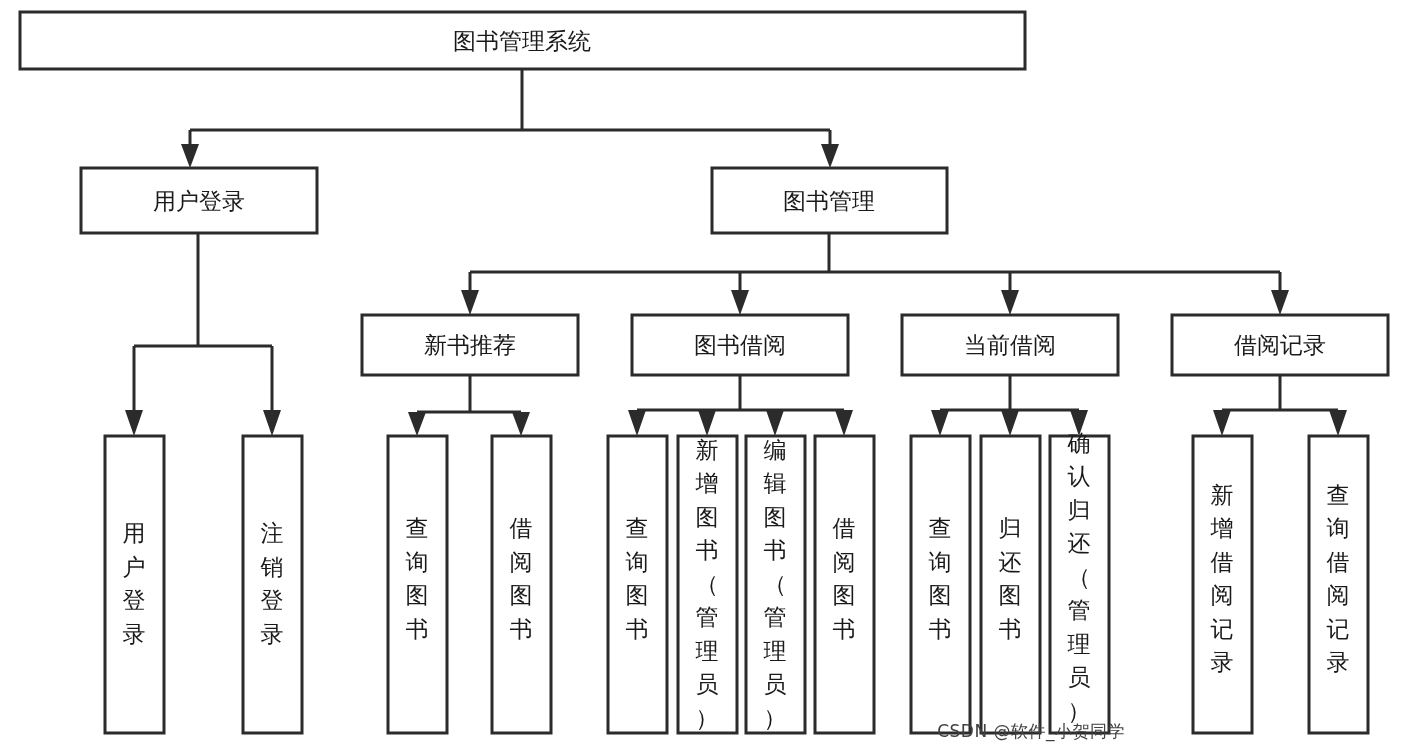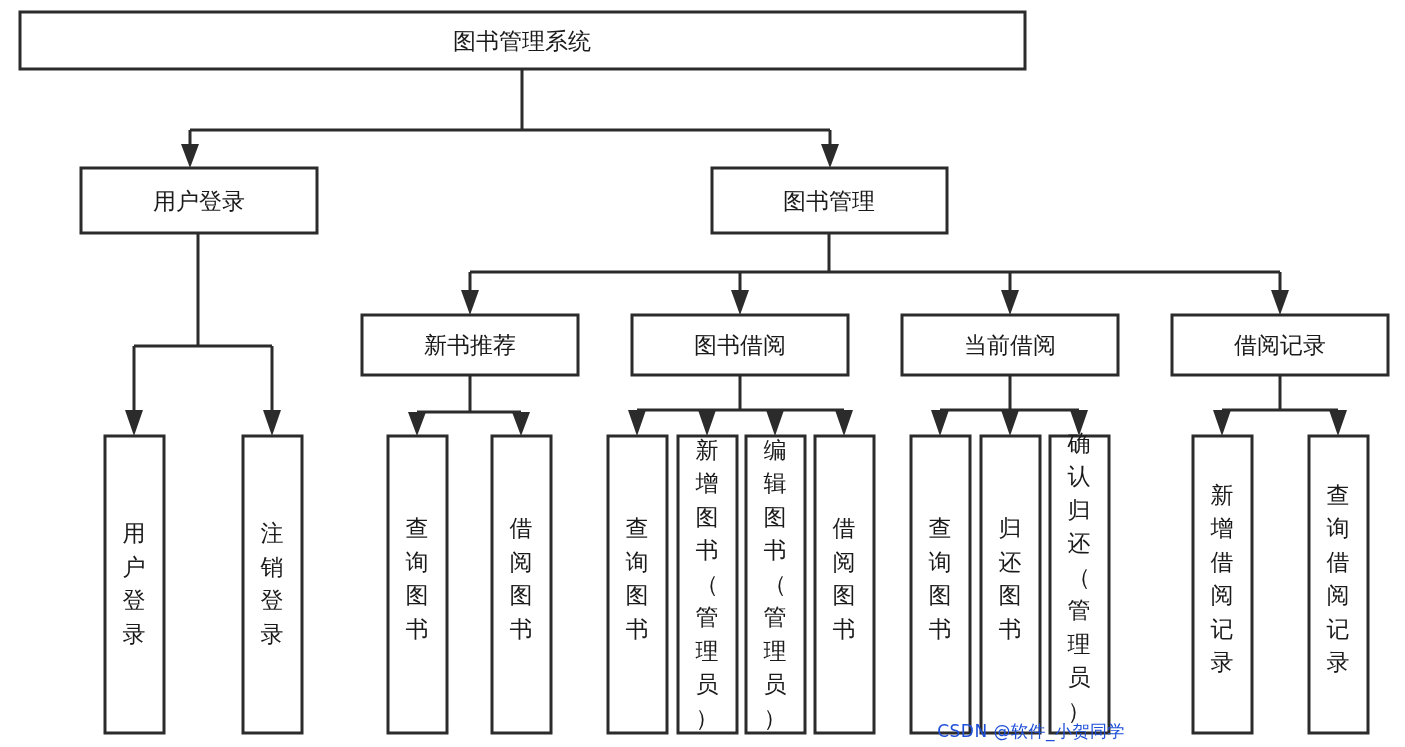--- a/index.html
+++ b/index.html
@@ -54,21 +54,21 @@
     font-family: "DejaVu Sans", "Liberation Sans", sans-serif;
     font-size: 23px;
     text-anchor: middle;
   }
   .watermark {
     position: absolute;
     right: 8px;
     bottom: 4px;
     font-family: "DejaVu Sans", "Liberation Sans", sans-serif;
     font-size: 17px;
-    color: #1d4ed8;
+    color: #404040;
     letter-spacing: 0.5px;
     white-space: nowrap;
     user-select: none;
   }
 </style>
 </head>
 <body>
 
 <div id="diagram-root">
 

